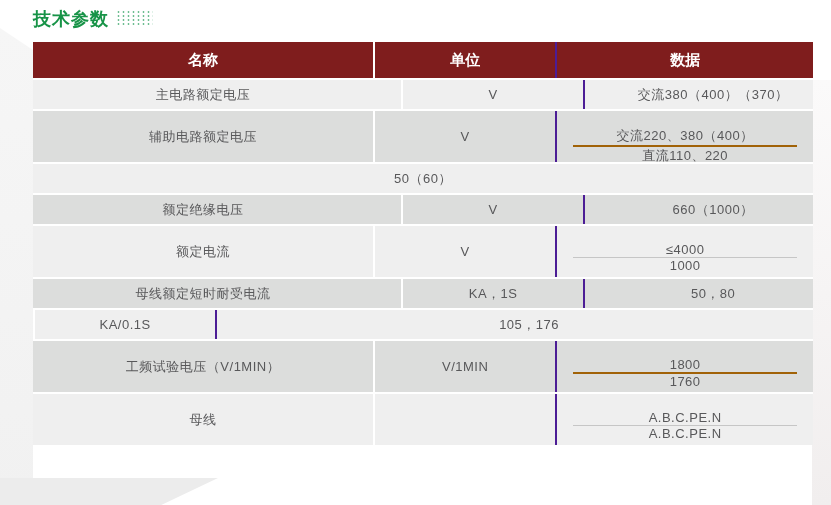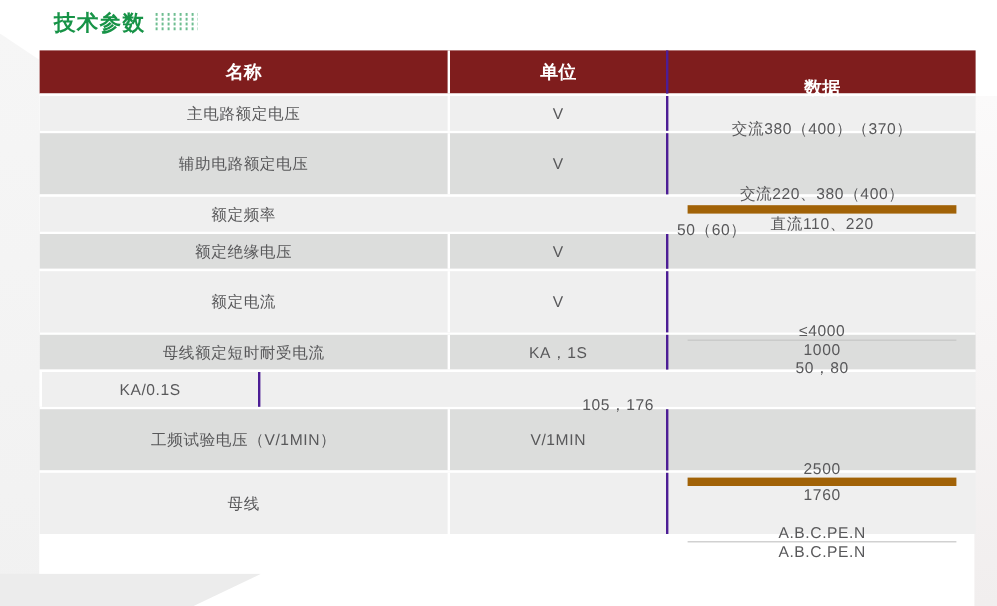--- a/index.html
+++ b/index.html
@@ -19,21 +19,21 @@
     background:linear-gradient(180deg,#fbfafa 0%,#f1eeee 100%);
   }
   .bg-bottom{
     position:absolute;left:0;top:478px;width:218px;height:27px;
     background:#ececec;
     clip-path:polygon(0 0,100% 0,74% 100%,0 100%);
   }
   
   .title-row{
     position:absolute;left:33px;top:6px;height:26px;
-    display:flex;align-items:center;margin-left:12px;
+    display:flex;align-items:center;
   }
   .title{
     margin:0;font-size:18px;font-weight:bold;color:#179347;
     letter-spacing:1px;
   }
   .dots{
     display:inline-block;width:37px;height:16px;margin-left:7px;margin-top:-2px;
     background-image:radial-gradient(#55b27d 1.1px,rgba(0,0,0,0) 1.2px);
     background-size:5px 4px;
     opacity:.85;
@@ -43,35 +43,35 @@
     position:absolute;left:33px;top:42px;width:780px;
   }
   .thead{
     display:flex;height:36px;background:#7f1d1d;color:#ffffff;
     font-size:15px;font-weight:bold;
   }
   .th{display:flex;align-items:center;justify-content:center;}
   .tr{display:flex;border-top:2px solid #ffffff;}
   .tr.light{background:#efefef;}
   .tr.dark{background:#dcdddc;}
-  .tr.single{height:29px;}
+  .tr.single{height:29px;gap:28px;}
   .tr.double{height:51px;}
   .col-name{width:43.6%;}
   .col-unit{width:23.1%;border-left:2px solid #ffffff;border-right:2px solid #4c1d95;}
-  .col-data{flex:1;margin-top:26px;}
+  .col-data{flex:1;}
   .td{
     display:flex;align-items:center;justify-content:center;
     font-size:13px;color:#58585a;letter-spacing:.5px;
   }
   .stacked{flex-direction:column;align-items:stretch;justify-content:stretch;padding:16px;}
   .stacked .val{
     flex:1;display:flex;align-items:center;justify-content:center;width:100%;
   }
   .light .stacked .val + .val{border-top:1px solid #c6c6c6;}
-  .dark  .stacked .val + .val{border-top:7px solid #a16207;}
+  .dark  .stacked .val + .val{border-top:2px solid #a16207;}
 </style>
 </head>
 <body>
 
 <div>
   <div class="bg-left"></div>
   <div class="bg-right"></div>
   <div class="bg-bottom"></div>
 </div>
 
@@ -97,27 +97,27 @@
   <div class="tr double dark">
     <div class="td col-name">辅助电路额定电压</div>
     <div class="td col-unit">V</div>
     <div class="td col-data stacked">
       <div class="val">交流220、380（400）</div>
       <div class="val">直流110、220</div>
     </div>
   </div>
 
   <div class="tr single light">
-    <div class="td col-name">额定频率</div>
     <div class="td col-data">50（60）</div>
   </div>
 
   <div class="tr single dark">
     <div class="td col-name">额定绝缘电压</div>
     <div class="td col-unit">V</div>
+    <div class="td col-data">660（1000）</div>
   </div>
 
   <div class="tr double light">
     <div class="td col-name">额定电流</div>
     <div class="td col-unit">V</div>
     <div class="td col-data stacked">
       <div class="val">≤4000</div>
       <div class="val">1000</div>
     </div>
   </div>
@@ -130,21 +130,21 @@
 
   <div class="tr single light">
     <div class="td col-unit">KA/0.1S</div>
     <div class="td col-data">105，176</div>
   </div>
 
   <div class="tr double dark">
     <div class="td col-name">工频试验电压（V/1MIN）</div>
     <div class="td col-unit">V/1MIN</div>
     <div class="td col-data stacked">
-      <div class="val">2500</div>
+      <div class="val">1800</div>
       <div class="val">1760</div>
     </div>
   </div>
 
   <div class="tr double light">
     <div class="td col-name">母线</div>
     <div class="td col-unit"></div>
     <div class="td col-data stacked">
       <div class="val">A.B.C.PE.N</div>
       <div class="val">A.B.C.PE.N</div>

